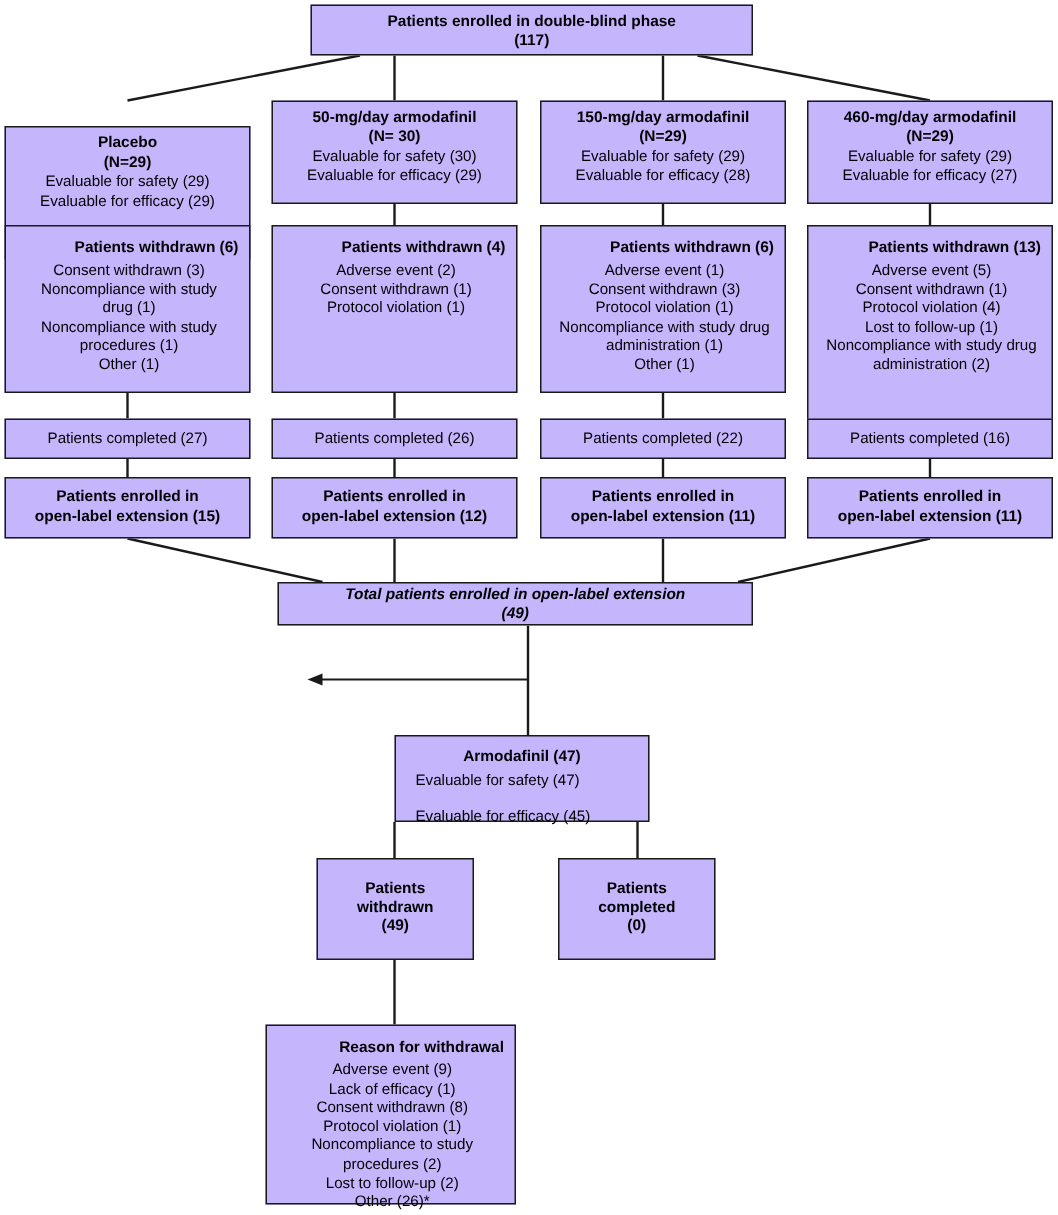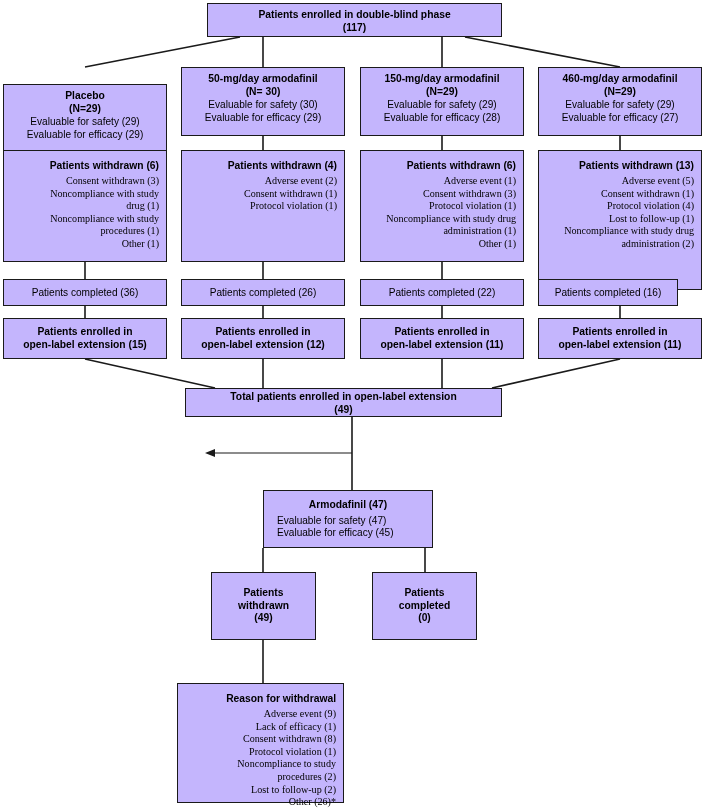--- a/index.html
+++ b/index.html
@@ -85,22 +85,21 @@
     box-sizing: border-box;
   }
   ul.reasons {
     list-style: none;
     margin: 3px 0 0 0;
     padding: 0;
   }
   ul.reasons li {
     font-size: 10.1px;
     line-height: 12.6px;
-    text-align: right;
-    font-family: Liberation Serif, serif;
+    text-align: center;
   }
   .gap {
     height: 3px;
   }
 </style>
 </head>
 <body>
 
 <div id="canvas">
 
@@ -237,34 +236,34 @@
         <li>Protocol violation (4)</li>
         <li>Lost to follow-up (1)</li>
         <li>Noncompliance with study drug</li>
         <li>administration (2)</li>
       </ul>
     </div>
   </div>
 
   <div class="box" style="left:3px; top:279px; width:164px; height:27px;">
     <div class="vcenter">
-      <div class="body-c">Patients completed (36)</div>
+      <div class="body-c">Patients completed (27)</div>
     </div>
   </div>
   <div class="box" style="left:181px; top:279px; width:164px; height:27px;">
     <div class="vcenter">
       <div class="body-c">Patients completed (26)</div>
     </div>
   </div>
   <div class="box" style="left:360px; top:279px; width:164px; height:27px;">
     <div class="vcenter">
       <div class="body-c">Patients completed (22)</div>
     </div>
   </div>
-  <div class="box" style="left:538px; top:279px; width:140px; height:27px;">
+  <div class="box" style="left:538px; top:279px; width:164px; height:27px;">
     <div class="vcenter">
       <div class="body-c">Patients completed (16)</div>
     </div>
   </div>
 
   <div class="box" style="left:3px; top:318px; width:164px; height:41px;">
     <div class="vcenter">
       <div class="title">Patients enrolled in</div>
       <div class="title">open-label extension (15)</div>
     </div>
@@ -281,34 +280,34 @@
       <div class="title">open-label extension (11)</div>
     </div>
   </div>
   <div class="box" style="left:538px; top:318px; width:164px; height:41px;">
     <div class="vcenter">
       <div class="title">Patients enrolled in</div>
       <div class="title">open-label extension (11)</div>
     </div>
   </div>
 
-  <div class="box" style="left:185px; top:388px; width:317px; height:29px;">
+  <div class="box" style="left:185px; top:388px; width:317px; height:29px;font-style:italic;">
     <div class="inner" style="padding-top:2px;">
       <div class="title">Total patients enrolled in open-label extension</div>
       <div class="title">(49)</div>
     </div>
   </div>
 
 
   <div class="box" style="left:263px; top:490px; width:170px; height:58px;">
     <div class="inner" style="padding-top:8px;">
       <div class="title">Armodafinil (47)</div>
       <div class="gap"></div>
       <div class="body-l" style="padding-left:13px;">Evaluable for safety (47)</div>
-      <div class="body-l" style="padding-left:13px;">Evaluable for efficacy (45)</div>
+      <div class="body-l" style="padding-left:13px;margin-top:12px;">Evaluable for efficacy (45)</div>
     </div>
   </div>
 
   <div class="box" style="left:211px; top:572px; width:105px; height:68px;">
     <div class="vcenter">
       <div class="title">Patients</div>
       <div class="title">withdrawn</div>
       <div class="title">(49)</div>
     </div>
   </div>

